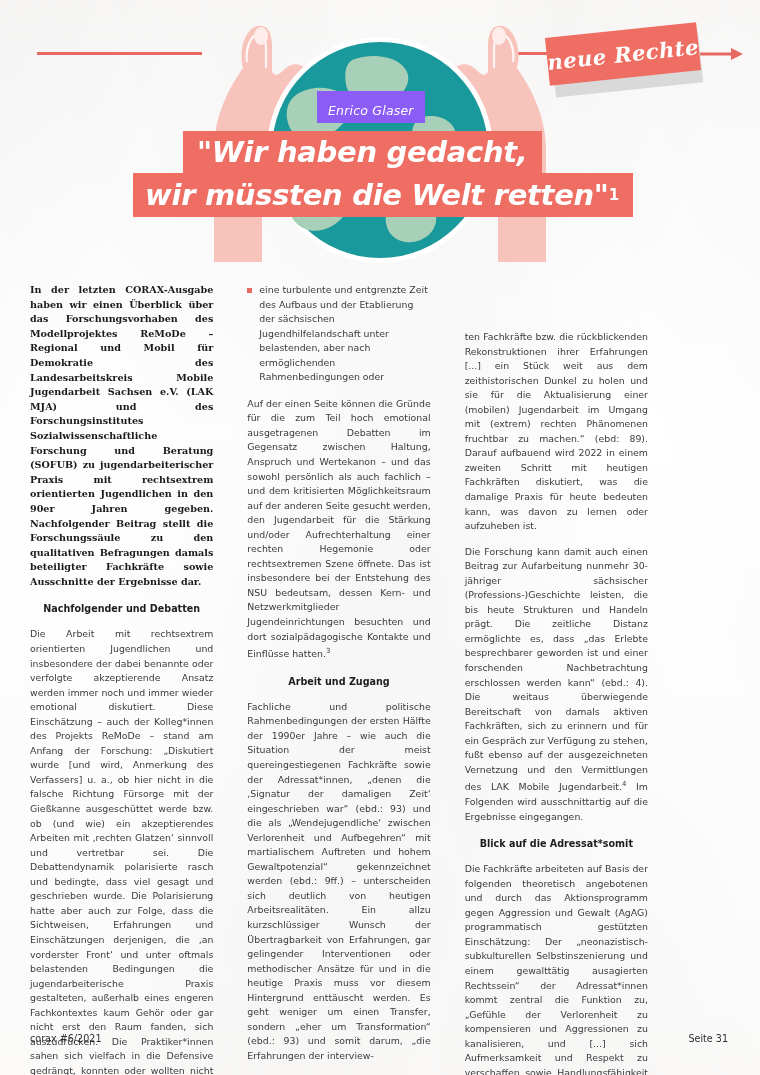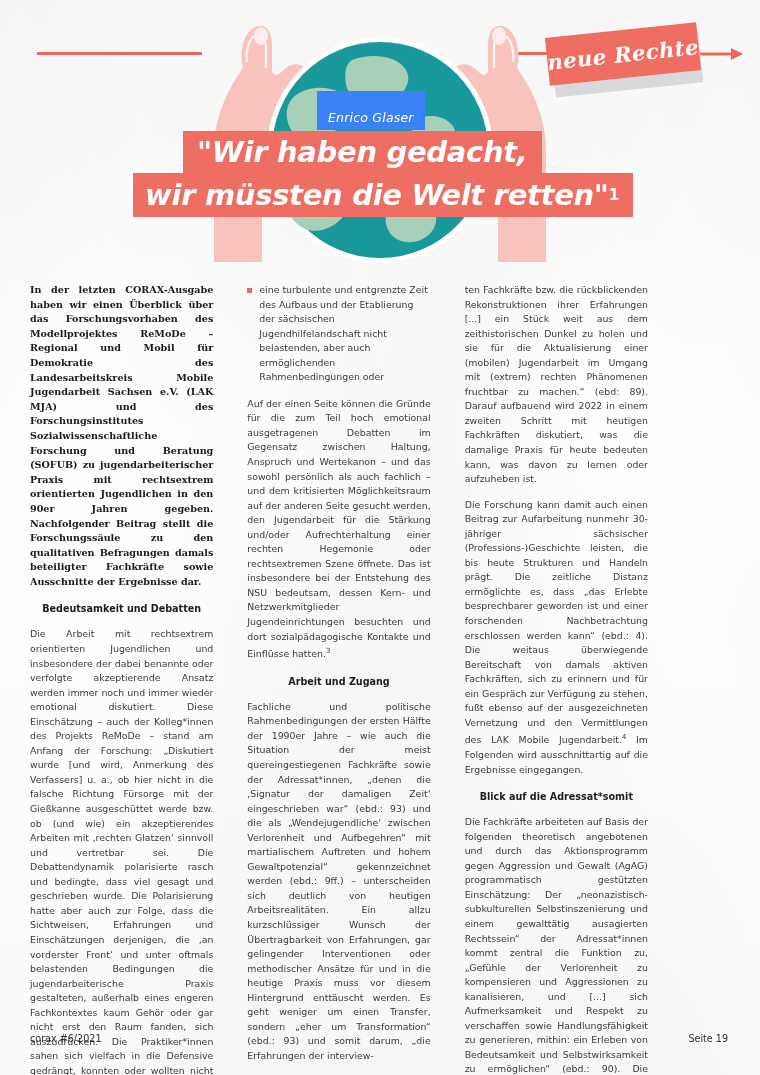--- a/index.html
+++ b/index.html
@@ -91,26 +91,26 @@
     position: absolute;
     left: 0; top: 0;
     width: 760px;
     height: 275px;
   }
 
   .author-tag {
     position: absolute;
     left: 317px;
     top: 91px;
-    background: #3b82f6;
+    background: #8b5cf6;
     color: #ffffff;
     font-family: "DejaVu Sans", sans-serif;
     font-style: italic;
     font-size: 12.5px;
-    padding: 19px 11px 5px 11px;
+    padding: 12px 11px 5px 11px;
     letter-spacing: 0.2px;
     z-index: 6;
   }
 
   .title-band {
     position: absolute;
     background: #ef6e63;
     z-index: 5;
     display: flex;
     align-items: center;
@@ -151,21 +151,21 @@
     height: 735px;
     display: flex;
     gap: 12px;
   }
   .col {
     width: 212px;
     padding: 0;
   }
   .col-1 { margin-left: 30px; }
   .col-2 { margin-left: 22px; }
-  .col-3 { margin-left: 22px; }
+  .col-3 { margin-left: 22px; margin-top: 47px; }
 
   p.body {
     margin: 0 0 11px 0;
     font-family: "DejaVu Sans", sans-serif;
     font-size: 9.4px;
     line-height: 14.55px;
     text-align: justify;
     color: #3b3b3b;
     hyphens: manual;
   }
@@ -299,38 +299,38 @@
     <div class="title-band title-band-2">
       <span>wir müssten die Welt retten"</span>
         <sup class="title-sup">1</sup>
     </div>
   </div>
 
   <div class="columns">
 
     <div class="col col-1">
       <p class="lead">In der letzten CORAX-Ausgabe haben wir einen Überblick über das Forschungsvorhaben des Modellprojektes ReMoDe – Regional und Mobil für Demokratie des Landesarbeitskreis Mobile Jugendarbeit Sachsen e.V. (LAK MJA) und des Forschungsinstitutes Sozialwissenschaftliche Forschung und Beratung (SOFUB) zu jugendarbeiterischer Praxis mit rechtsextrem orientierten Jugendlichen in den 90er Jahren gegeben. Nachfolgender Beitrag stellt die Forschungssäule zu den qualitativen Befragungen damals beteiligter Fachkräfte sowie Ausschnitte der Ergebnisse dar.</p>
-      <h3 class="subhead">Bedeutsamkeit und Debatten</h3>
+      <h3 class="subhead">Nachfolgender und Debatten</h3>
       <p class="body"><span>Die Arbeit mit rechtsextrem orientierten Jugendlichen und insbesondere der dabei benannte oder verfolgte akzeptierende Ansatz werden immer noch und immer wieder emotional diskutiert. Diese Einschätzung – auch der Kolleg*innen des Projekts ReMoDe – stand am Anfang der Forschung: „Diskutiert wurde [und wird, Anmerkung des Verfassers] u. a., ob hier nicht in die falsche Richtung Fürsorge mit der Gießkanne ausgeschüttet werde bzw. ob (und wie) ein akzeptierendes Arbeiten mit ‚rechten Glatzen‘ sinnvoll und vertretbar sei. Die Debattendynamik polarisierte rasch und bedingte, dass viel gesagt und geschrieben wurde. Die Polarisierung hatte aber auch zur Folge, dass die Sichtweisen, Erfahrungen und Einschätzungen derjenigen, die ‚an vorderster Front‘ und unter oftmals belastenden Bedingungen die jugendarbeiterische Praxis gestalteten, außerhalb eines engeren Fachkontextes kaum Gehör oder gar nicht erst den Raum fanden, sich auszudrücken. Die Praktiker*innen sahen sich vielfach in die Defensive gedrängt, konnten oder wollten nicht so sprechen, dass ihre Sichtweisen differenzierter und breiter zugänglich geworden wären“ (Nolde 2021: 3).</span><sup class="fn">2</sup><span> Das trifft insbesondere auf die Zeit der 1990er Jahre zu – je nach Sichtweise:</span></p>
     </div>
 
     <div class="col col-2">
       <ul class="bullets">
-        <li>eine turbulente und entgrenzte Zeit des Aufbaus und der Etablierung der sächsischen Jugendhilfelandschaft nicht belastenden, aber auch ermöglichenden Rahmenbedingungen oder</li>
+        <li>eine turbulente und entgrenzte Zeit des Aufbaus und der Etablierung der sächsischen Jugendhilfelandschaft unter belastenden, aber nach ermöglichenden Rahmenbedingungen oder</li>
       </ul>
       <p class="body"><span>Auf der einen Seite können die Gründe für die zum Teil hoch emotional ausgetragenen Debatten im Gegensatz zwischen Haltung, Anspruch und Wertekanon – und das sowohl persönlich als auch fachlich – und dem kritisierten Möglichkeitsraum auf der anderen Seite gesucht werden, den Jugendarbeit für die Stärkung und/oder Aufrechterhaltung einer rechten Hegemonie oder rechtsextremen Szene öffnete. Das ist insbesondere bei der Entstehung des NSU bedeutsam, dessen Kern- und Netzwerkmitglieder Jugendeinrichtungen besuchten und dort sozialpädagogische Kontakte und Einflüsse hatten.</span><sup class="fn">3</sup></p>
       <h3 class="subhead">Arbeit und Zugang</h3>
       <p class="body">Fachliche und politische Rahmenbedingungen der ersten Hälfte der 1990er Jahre – wie auch die Situation der meist quereingestiegenen Fachkräfte sowie der Adressat*innen, „denen die ‚Signatur der damaligen Zeit‘ eingeschrieben war“ (ebd.: 93) und die als „Wendejugendliche‘ zwischen Verlorenheit und Aufbegehren“ mit martialischem Auftreten und hohem Gewaltpotenzial“ gekennzeichnet werden (ebd.: 9ff.) – unterscheiden sich deutlich von heutigen Arbeitsrealitäten. Ein allzu kurzschlüssiger Wunsch der Übertragbarkeit von Erfahrungen, gar gelingender Interventionen oder methodischer Ansätze für und in die heutige Praxis muss vor diesem Hintergrund enttäuscht werden. Es geht weniger um einen Transfer, sondern „eher um Transformation“ (ebd.: 93) und somit darum, „die Erfahrungen der interview-</p>
     </div>
 
     <div class="col col-3">
       <p class="body">ten Fachkräfte bzw. die rückblickenden Rekonstruktionen ihrer Erfahrungen [...] ein Stück weit aus dem zeithistorischen Dunkel zu holen und sie für die Aktualisierung einer (mobilen) Jugendarbeit im Umgang mit (extrem) rechten Phänomenen fruchtbar zu machen.“ (ebd: 89). Darauf aufbauend wird 2022 in einem zweiten Schritt mit heutigen Fachkräften diskutiert, was die damalige Praxis für heute bedeuten kann, was davon zu lernen oder aufzuheben ist.</p>
       <p class="body"><span>Die Forschung kann damit auch einen Beitrag zur Aufarbeitung nunmehr 30-jähriger sächsischer (Professions-)Geschichte leisten, die bis heute Strukturen und Handeln prägt. Die zeitliche Distanz ermöglichte es, dass „das Erlebte besprechbarer geworden ist und einer forschenden Nachbetrachtung erschlossen werden kann“ (ebd.: 4). Die weitaus überwiegende Bereitschaft von damals aktiven Fachkräften, sich zu erinnern und für ein Gespräch zur Verfügung zu stehen, fußt ebenso auf der ausgezeichneten Vernetzung und den Vermittlungen des LAK Mobile Jugendarbeit.</span><sup class="fn">4</sup><span> Im Folgenden wird ausschnittartig auf die Ergebnisse eingegangen.</span></p>
       <h3 class="subhead">Blick auf die Adressat*somit</h3>
       <p class="body">Die Fachkräfte arbeiteten auf Basis der folgenden theoretisch angebotenen und durch das Aktionsprogramm gegen Aggression und Gewalt (AgAG) programmatisch gestützten Einschätzung: Der „neonazistisch-subkulturellen Selbstinszenierung und einem gewalttätig ausagierten Rechtssein“ der Adressat*innen kommt zentral die Funktion zu, „Gefühle der Verlorenheit zu kompensieren und Aggressionen zu kanalisieren, und [...] sich Aufmerksamkeit und Respekt zu verschaffen sowie Handlungsfähigkeit zu generieren, mithin: ein Erleben von Bedeutsamkeit und Selbstwirksamkeit zu ermöglichen“ (ebd.: 90). Die subkulturell eingefärbten neonazistischen Haltungen erscheinen so zwar als sozial funktional,</p>
     </div>
   </div>
 
   <div class="footer">
     <span>corax #6/2021</span>
-    <span>Seite 19</span>
+    <span>Seite 31</span>
   </div>
 </div>
 
 </body></html>

